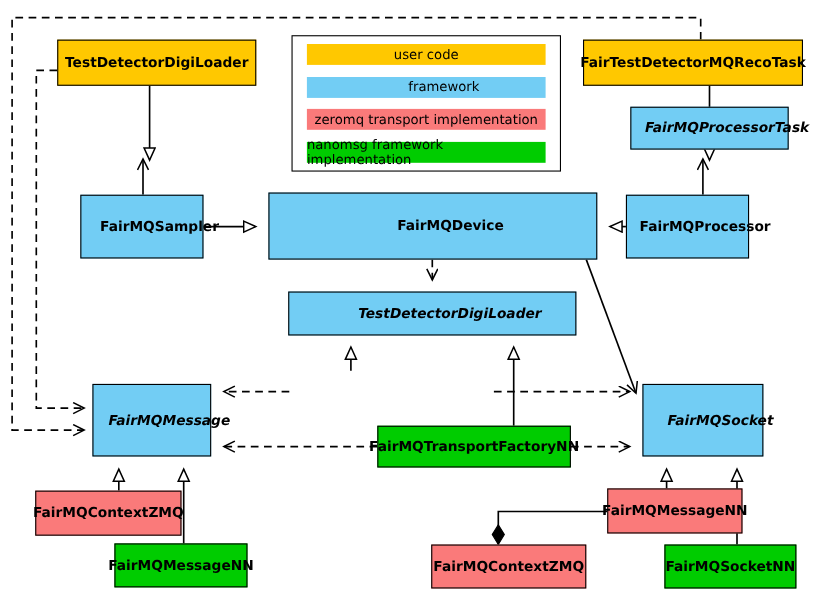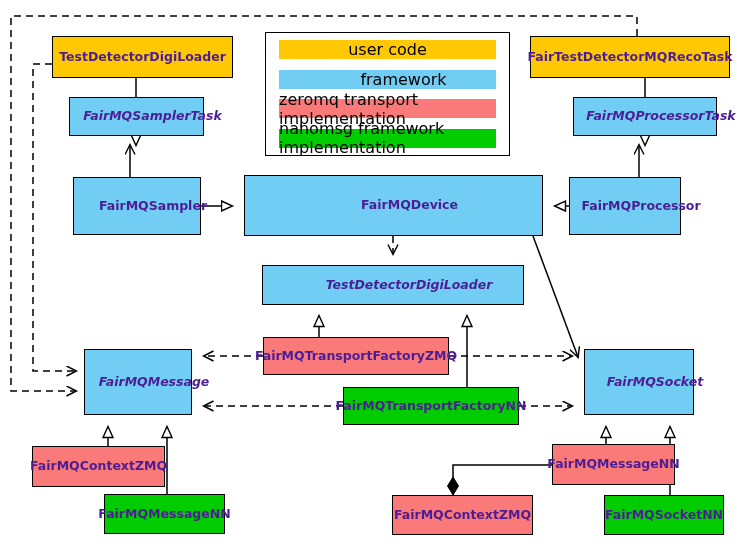--- a/index.html
+++ b/index.html
@@ -1,31 +1,31 @@
 <!DOCTYPE html>
 <html><head>
 <meta charset="utf-8">
 <style>
   html,body{margin:0;padding:0;background:#ffffff;}
   body{font-family:"DejaVu Sans","Liberation Sans",sans-serif;}
   #diagram{position:relative;width:748px;height:549px;background:#ffffff;overflow:hidden;}
   #wires{position:absolute;left:0;top:0;width:748px;height:549px;pointer-events:none;}
   .node{position:absolute;box-sizing:border-box;border:1.6px solid #000000;
         display:flex;align-items:center;justify-content:center;text-align:center;
-        font-size:12.5px;font-weight:bold;color:#4c1d95;line-height:1.15;}
+        font-size:12.5px;font-weight:bold;color:#000000;line-height:1.15;}
   .node.abstract{font-style:italic;}
   .c-user{background:#ffc800;}
   .c-framework{background:#72cdf4;padding-left:32px;}
   .c-zmq{background:#fa7a7a;}
   .c-nn{background:#00cc00;}
   #legend{position:absolute;left:265px;top:32px;width:245px;height:124px;
           background:#ffffff;border:1.6px solid #000000;box-sizing:border-box;
           padding:7px 13px;display:flex;flex-direction:column;justify-content:space-between;}
   .legend-row{height:19px;display:flex;align-items:center;justify-content:center;
-              font-size:16px;font-weight:normal;color:#000000;}
+              font-size:12px;font-weight:normal;color:#000000;}
 </style>
 </head>
 <body>
 
 <div id="diagram">
 
   <svg id="wires" viewBox="0 0 748 549" width="748" height="549">
     <defs>
       <marker id="hollowTri" markerWidth="16" markerHeight="16" refX="11.5" refY="6" orient="auto" markerUnits="userSpaceOnUse">
         <path d="M1,1 L12,6 L1,11 z" fill="#ffffff" stroke="#000000" stroke-width="1.4"></path>
@@ -78,27 +78,25 @@
 
   <div id="legend">
     <div class="legend-row c-user">user code</div>
     <div class="legend-row c-framework">framework</div>
     <div class="legend-row c-zmq">zeromq transport implementation</div>
     <div class="legend-row c-nn">nanomsg framework implementation</div>
   </div>
 
   <div class="node c-user" style="left:52px;top:36px;width:181px;height:42px;">TestDetectorDigiLoader</div>
   <div class="node c-user" style="left:530px;top:36px;width:200px;height:42px;">FairTestDetectorMQRecoTask</div>
-  <div class="node c-framework abstract" style="left:69px;top:97px;width:135px;height:39px;">FairMQSamplerTask</div>
   <div class="node c-framework abstract" style="left:573px;top:97px;width:144px;height:39px;">FairMQProcessorTask</div>
-  <div class="node c-framework" style="left:73px;top:177px;width:128px;height:58px;">FairMQSampler</div>
+  <div class="node c-framework" style="left:73px;top:177px;width:112px;height:58px;">FairMQSampler</div>
   <div class="node c-framework" style="left:244px;top:175px;width:299px;height:61px;">FairMQDevice</div>
   <div class="node c-framework" style="left:569px;top:177px;width:112px;height:58px;">FairMQProcessor</div>
   <div class="node c-framework abstract" style="left:262px;top:265px;width:262px;height:40px;">TestDetectorDigiLoader</div>
-  <div class="node c-zmq" style="left:263px;top:337px;width:186px;height:38px;">FairMQTransportFactoryZMQ</div>
   <div class="node c-nn" style="left:343px;top:387px;width:176px;height:38px;">FairMQTransportFactoryNN</div>
   <div class="node c-framework abstract" style="left:84px;top:349px;width:108px;height:66px;">FairMQMessage</div>
   <div class="node c-framework abstract" style="left:584px;top:349px;width:110px;height:66px;">FairMQSocket</div>
   <div class="node c-zmq" style="left:32px;top:446px;width:133px;height:41px;">FairMQContextZMQ</div>
   <div class="node c-nn" style="left:104px;top:494px;width:121px;height:40px;">FairMQMessageNN</div>
   <div class="node c-zmq" style="left:552px;top:444px;width:123px;height:41px;">FairMQMessageNN</div>
   <div class="node c-zmq" style="left:392px;top:495px;width:141px;height:40px;">FairMQContextZMQ</div>
   <div class="node c-nn" style="left:604px;top:495px;width:120px;height:40px;">FairMQSocketNN</div>
 
 </div>

